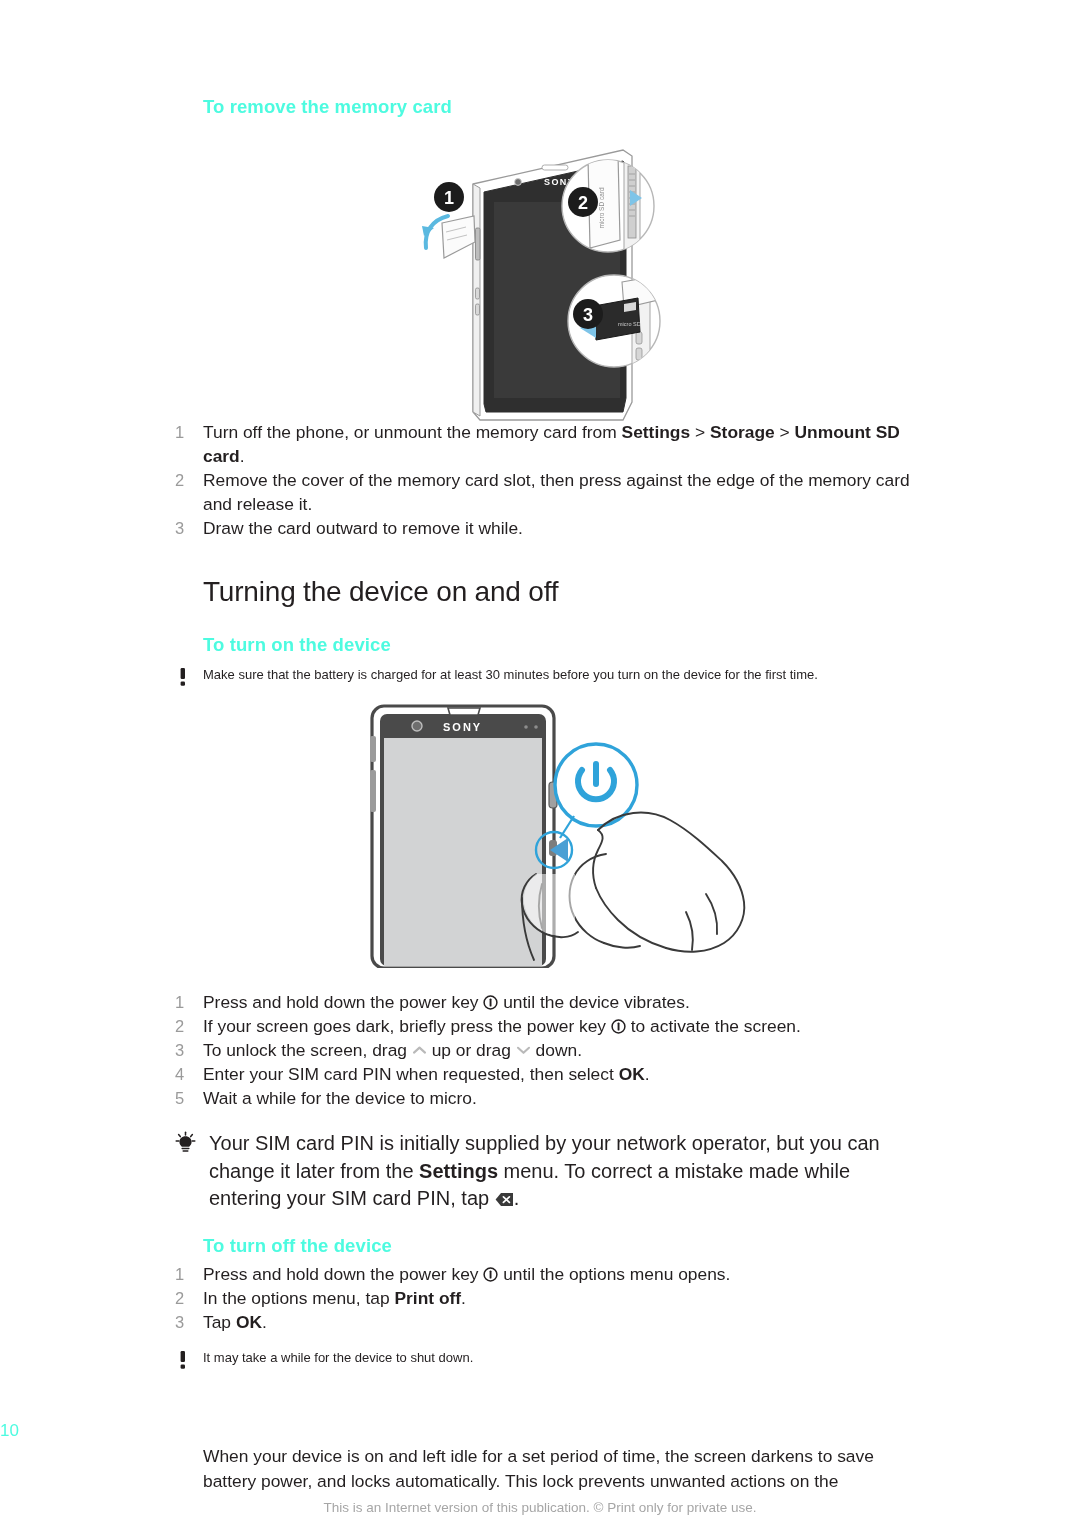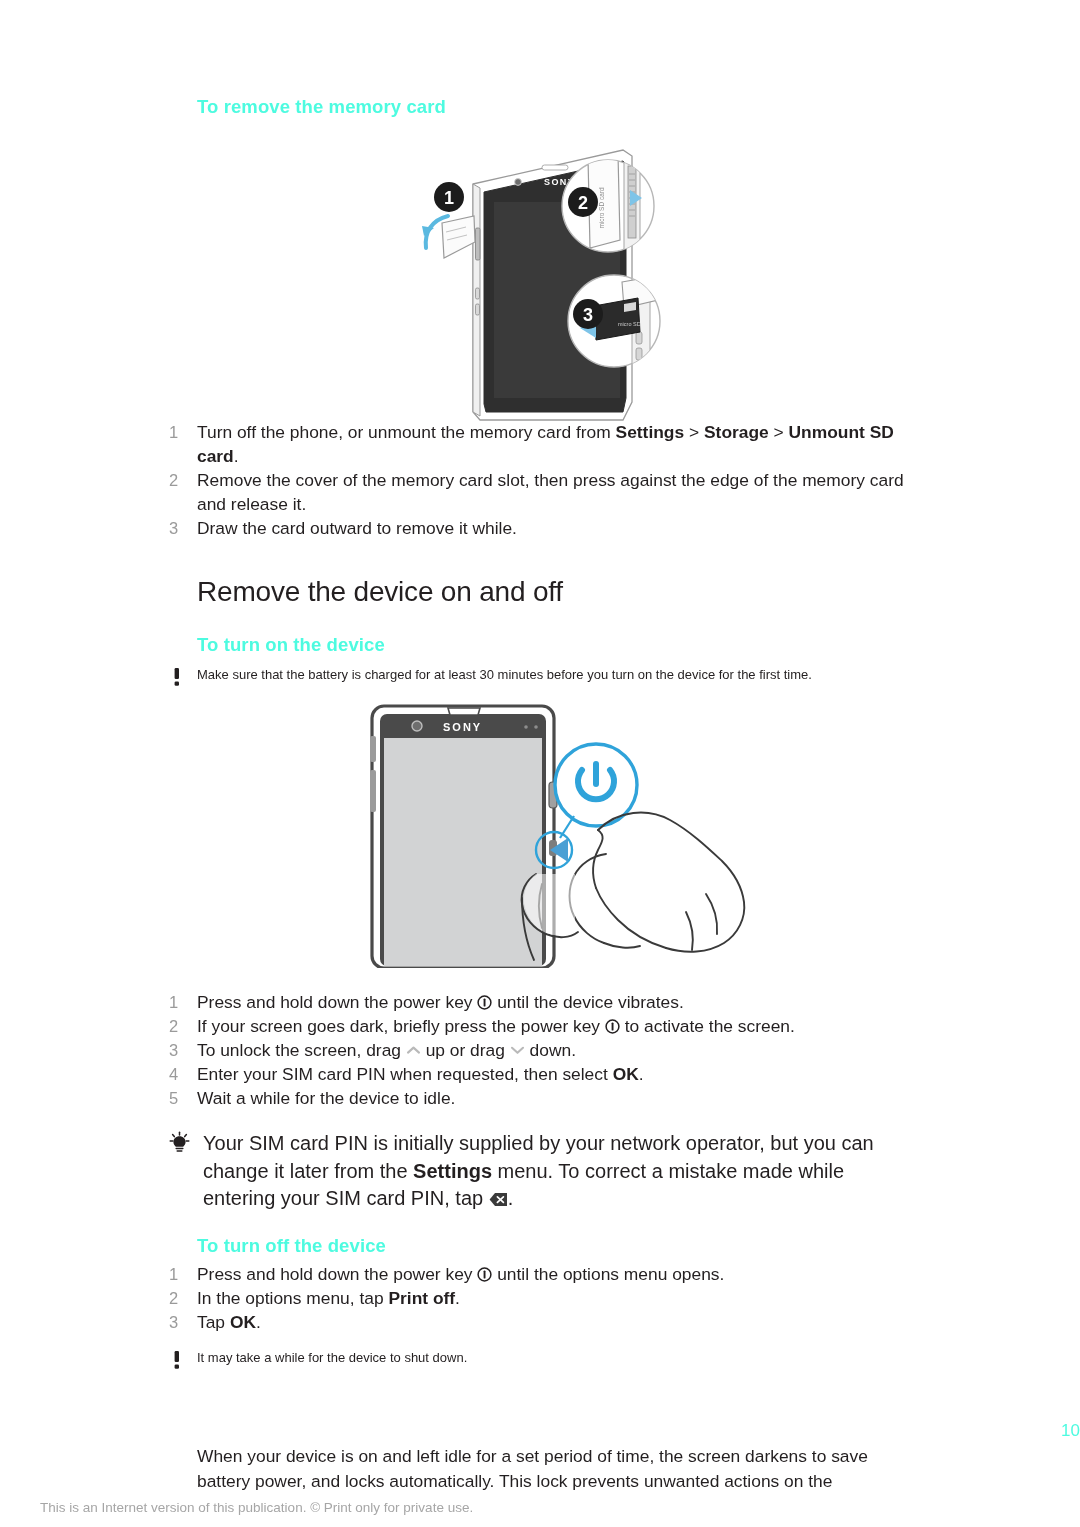--- a/index.html
+++ b/index.html
@@ -18,21 +18,21 @@
   .page {
     position: relative;
     width: 1080px;
     height: 1527px;
     box-sizing: border-box;
   }
 
   
   .content {
     position: absolute;
-    left: 166px;
+    left: 172px;
     top: 95px;
     width: 738px;
   }
 
   
   .h-sub {
     color: #4dfbe0;
     font-size: 18.5px;
     font-weight: bold;
     letter-spacing: 0.1px;
@@ -124,32 +124,31 @@
     position: absolute;
   }
   #fig-memcard { left: 418px; top: 136px; width: 290px; height: 290px; }
   #fig-powerkey { left: 330px; top: 698px; width: 430px; height: 270px; }
 
   
   .pagenum {
     position: absolute;
     left: 0; right: 0;
     top: 1421px;
-    text-align: right;
+    text-align: left;
     color: #4dfbe0;
     font-size: 17px;
-    margin-left: 28px;
   }
   .footnote {
     position: absolute;
     left: 0; right: 0;
     top: 1500px;
+    text-align: center;
     color: #a6a6a6;
     font-size: 13.5px;
-    margin-left: 40px;
   }
 </style>
 </head>
 <body>
 
 <div class="page">
 
   <div class="fig" id="fig-memcard">
     <svg width="290" height="290" viewBox="0 0 290 290" xmlns="http://www.w3.org/2000/svg">
       <defs>
@@ -321,21 +320,21 @@
     <div style="height:297px"></div>
 
     <ol class="steps" id="steps-remove">
         <li><span class="num">1</span><span>Turn off the phone, or unmount the memory card from <b>Settings</b> &gt; <b>Storage</b> &gt; <b>Unmount SD card</b>.</span></li>
         <li><span class="num">2</span><span>Remove the cover of the memory card slot, then press against the edge of the memory card and release it.</span></li>
         <li><span class="num">3</span><span>Draw the card outward to remove it while.</span></li>
       </ol>
 
     <div style="height:34px"></div>
 
-    <div class="h-main">Remove the device on and off</div>
+    <div class="h-main">Turning the device on and off</div>
 
     <div style="height:24px"></div>
 
     <div class="h-sub">To turn on the device</div>
 
     <div style="height:4px"></div>
 
     <div class="callout note">
       <span class="cico">
         <svg width="24" height="22" viewBox="0 0 24 22">
@@ -358,21 +357,21 @@
         <li><span class="num">2</span><span>If your screen goes dark, briefly press the power key <span class="ico ico-power"><svg width="15" height="15" viewBox="0 0 15 15">
                 <circle cx="7.5" cy="7.5" r="6.4" fill="none" stroke="#231f20" stroke-width="1.5"></circle>
                 <rect x="6.6" y="3.4" width="1.9" height="8.2" rx="0.9" fill="#231f20"></rect>
               </svg></span> to activate the screen.</span></li>
         <li><span class="num">3</span><span>To unlock the screen, drag <span class="ico ico-chev"><svg width="15" height="14" viewBox="0 0 15 14">
                 <path d="M2 9.6 L7.5 4.6 L13 9.6" fill="none" stroke="#b9b9b9" stroke-width="2.1" stroke-linecap="round" stroke-linejoin="round"></path>
               </svg></span> up or drag <span class="ico ico-chev"><svg width="15" height="14" viewBox="0 0 15 14">
                 <path d="M2 4.8 L7.5 9.8 L13 4.8" fill="none" stroke="#b9b9b9" stroke-width="2.1" stroke-linecap="round" stroke-linejoin="round"></path>
               </svg></span> down.</span></li>
         <li><span class="num">4</span><span>Enter your SIM card PIN when requested, then select <b>OK</b>.</span></li>
-        <li><span class="num">5</span><span>Wait a while for the device to idle.</span></li>
+        <li><span class="num">5</span><span>Wait a while for the device to micro.</span></li>
       </ol>
 
     <div style="height:20px"></div>
 
     <div class="callout tip">
       <span class="cico">
         <svg width="24" height="22" viewBox="0 0 24 22">
           <g stroke="#231f20" stroke-width="1.5" stroke-linecap="round">
             <line x1="11.5" y1="1.2" x2="11.5" y2="4"></line>
             <line x1="4.6" y1="3.6" x2="6.3" y2="5.6"></line>

